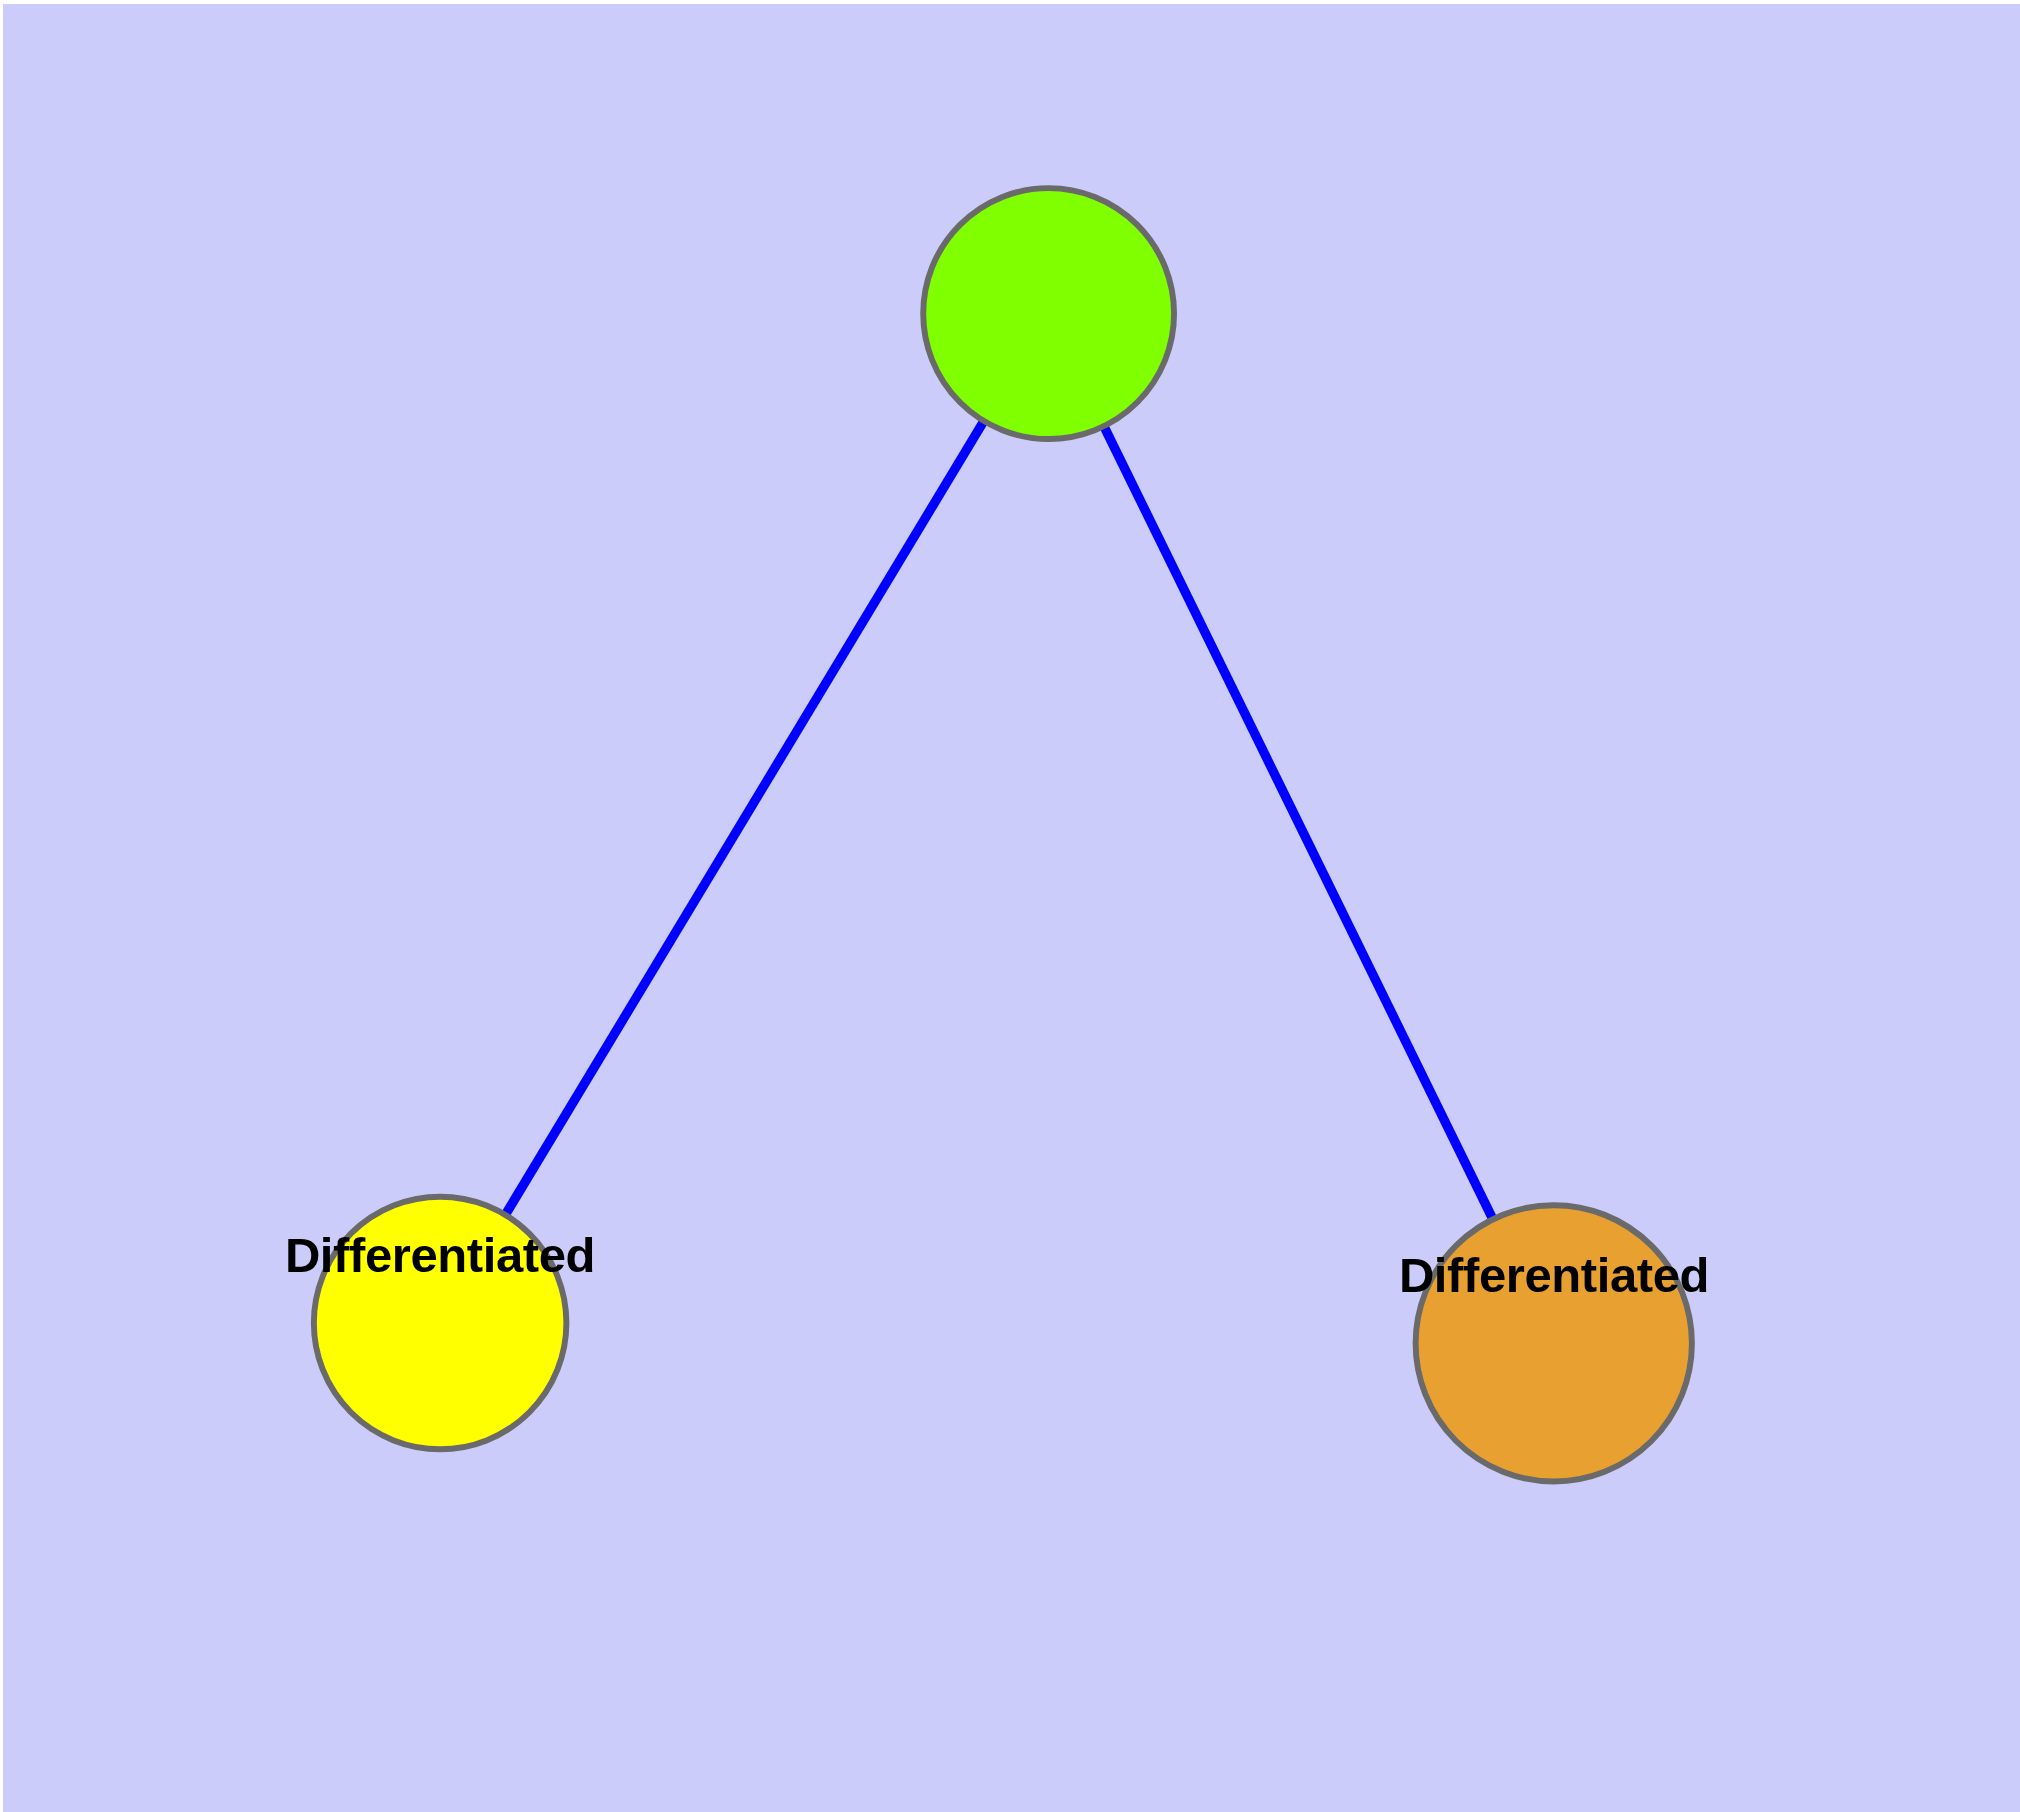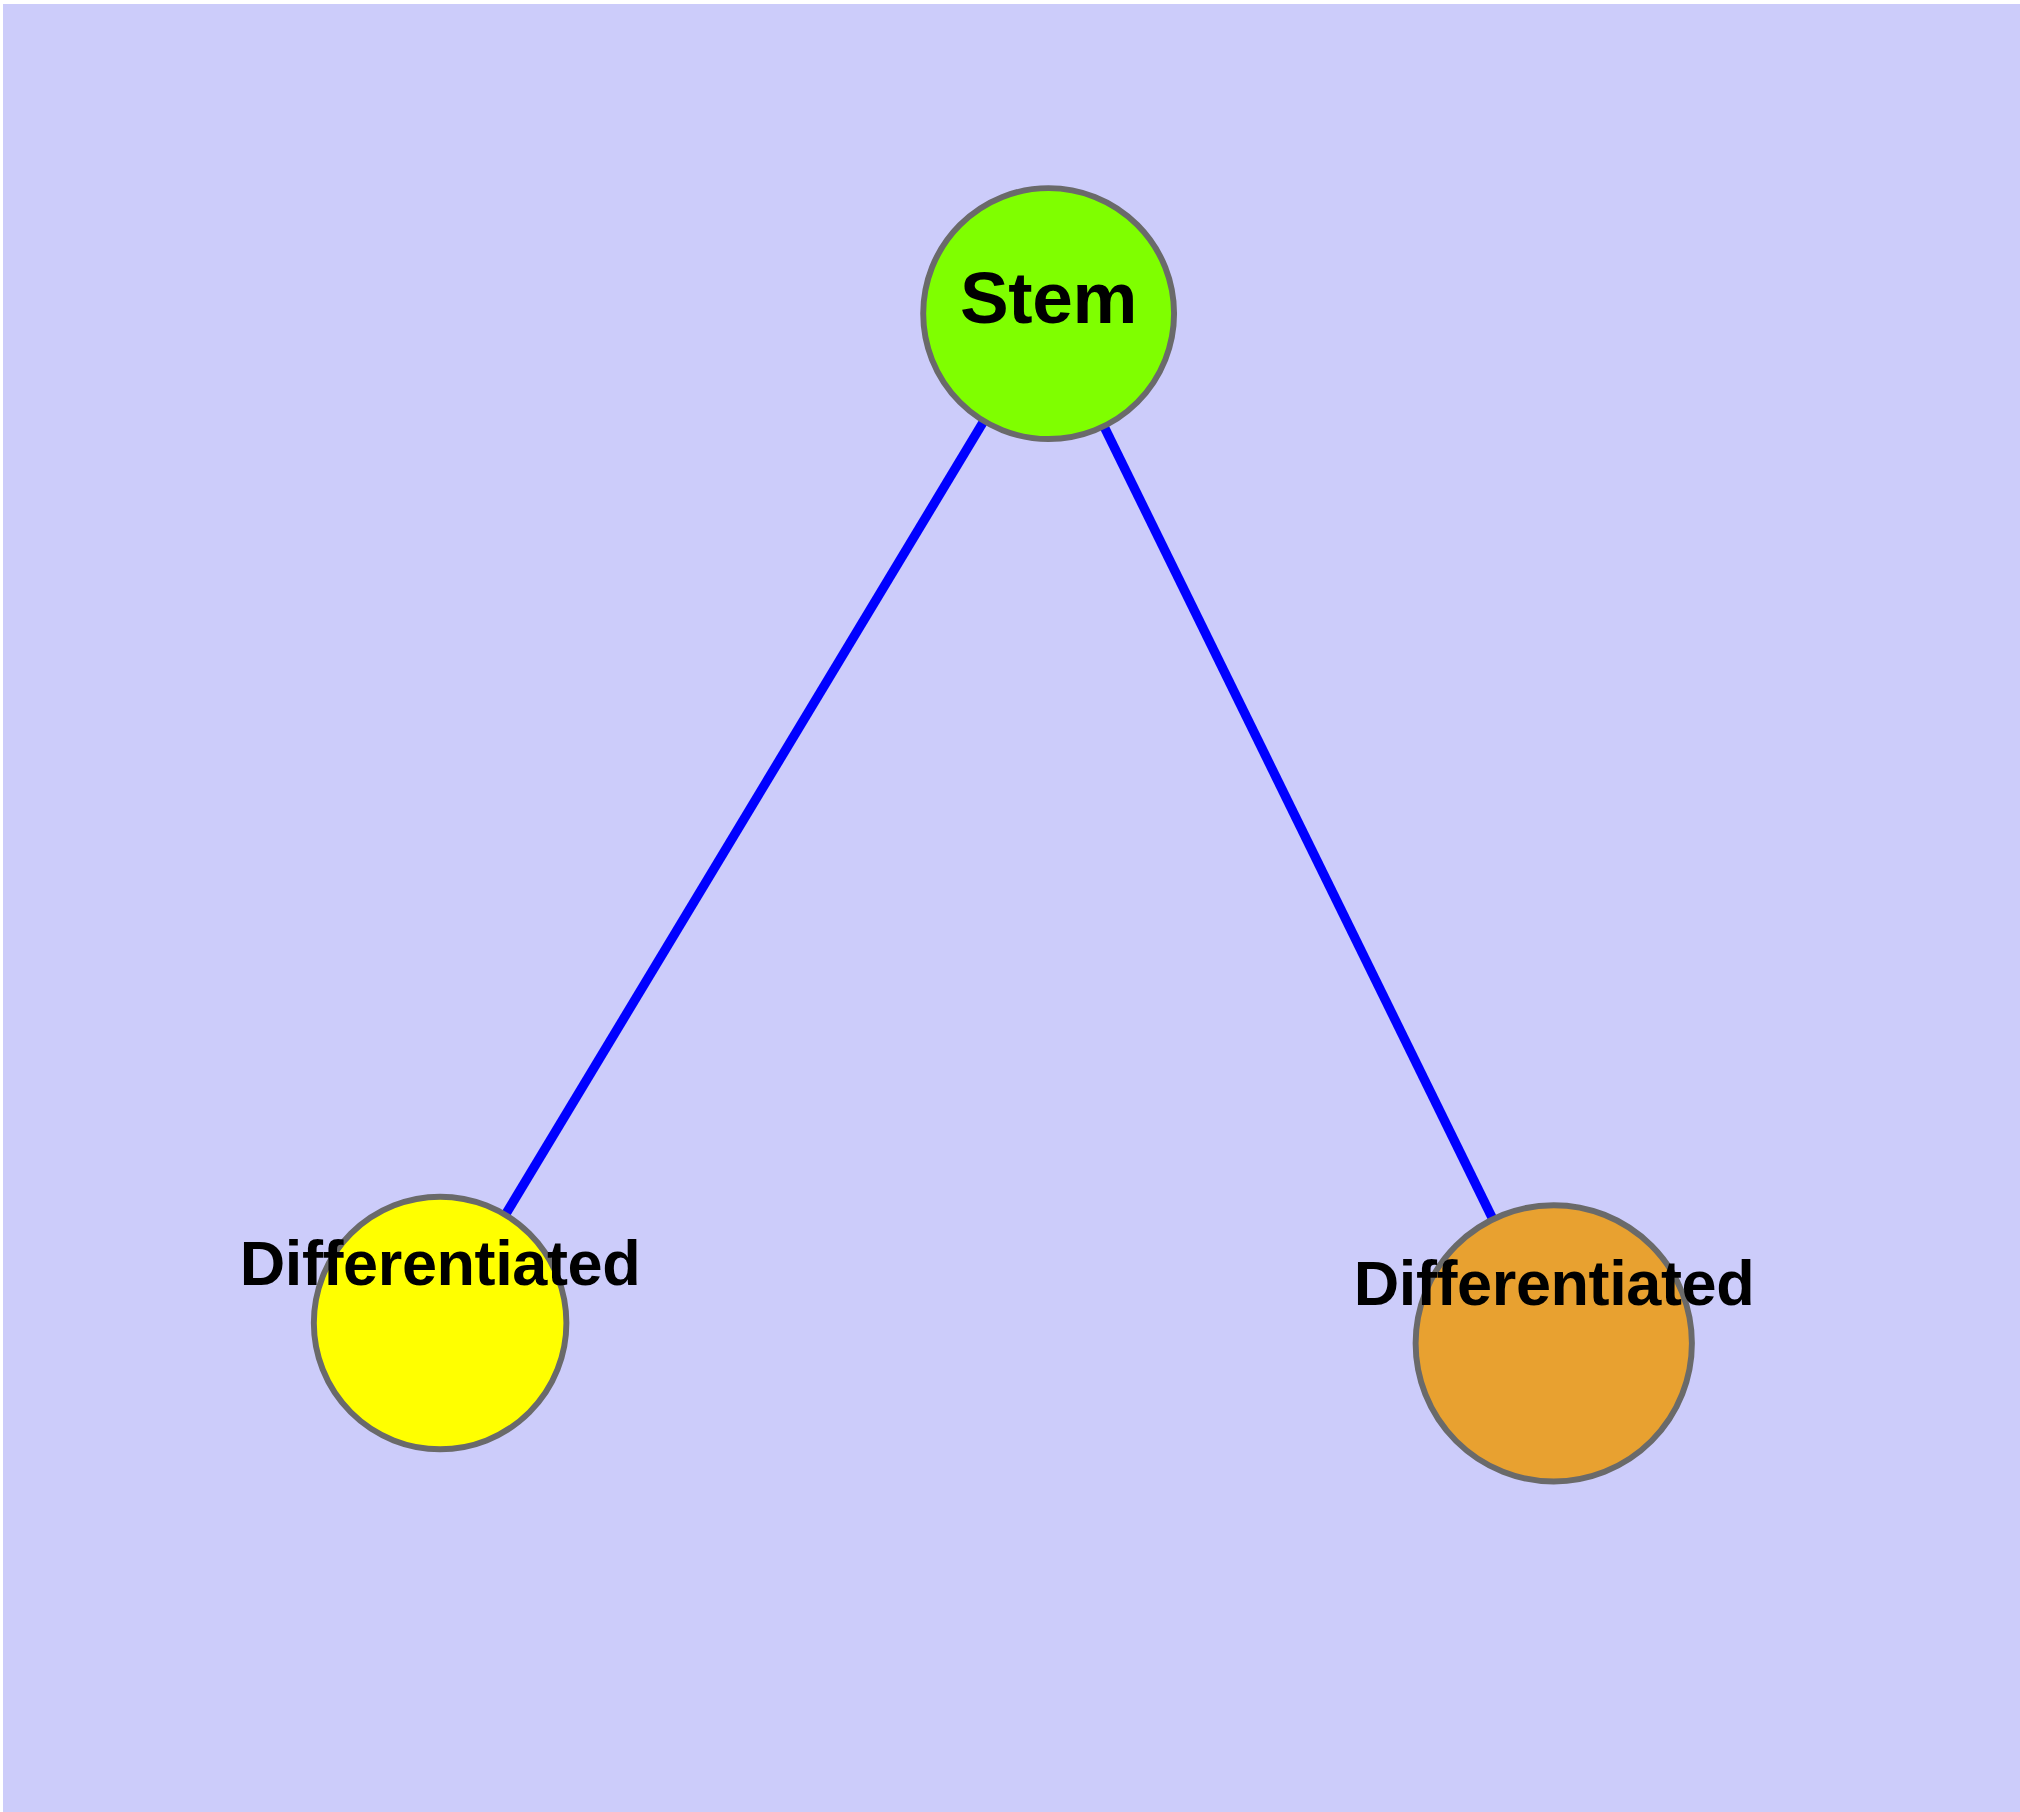--- a/index.html
+++ b/index.html
@@ -47,21 +47,21 @@
     color: #000000;
     line-height: 1.08;
     white-space: pre;
     pointer-events: none;
     letter-spacing: -0.4px;
   }
   #label-stem {
     font-size: 73px;
   }
   #label-diff-a, #label-diff-b {
-    font-size: 63px;
+    font-size: 49px;
   }
 </style>
 </head>
 <body>
 
 <div id="canvas">
 
   <div id="plot-bg" style="background: rgb(204, 204, 250);"></div>
 
   <svg id="graph-svg" viewBox="0 0 2384 2138" xmlns="http://www.w3.org/2000/svg">
@@ -71,20 +71,19 @@
       <line class="edge-line" x1="1299.5371575785655" y1="497.48766184220995" x2="1763.856804649051" y2="1444.0453316251624" style="stroke: rgb(0, 0, 255); stroke-width: 11;"></line>
     </g>
 
     <g>
       <circle class="node-circle" cx="1237" cy="370" r="148" fill="#7fff00" style="stroke: rgb(106, 106, 106);"></circle>
       <circle class="node-circle" cx="519" cy="1561" r="149" fill="#ffff00"></circle>
       <circle class="node-circle" cx="1833" cy="1585" r="163" fill="#e8a130"></circle>
     </g>
   </svg>
 
-  <div class="node-label" id="label-stem" style="left:794px; top:259px; width:509px;">Stem</div>
 
   <div class="node-label" id="label-diff-a" style="left:16px; top:1229px; width:848px;"><span>Differentiated</span><br></div>
 
   <div class="node-label" id="label-diff-b" style="left:1130px; top:1249px; width:848px;"><span>Differentiated</span><br></div>
 
 </div>
 
 
 </body></html>

